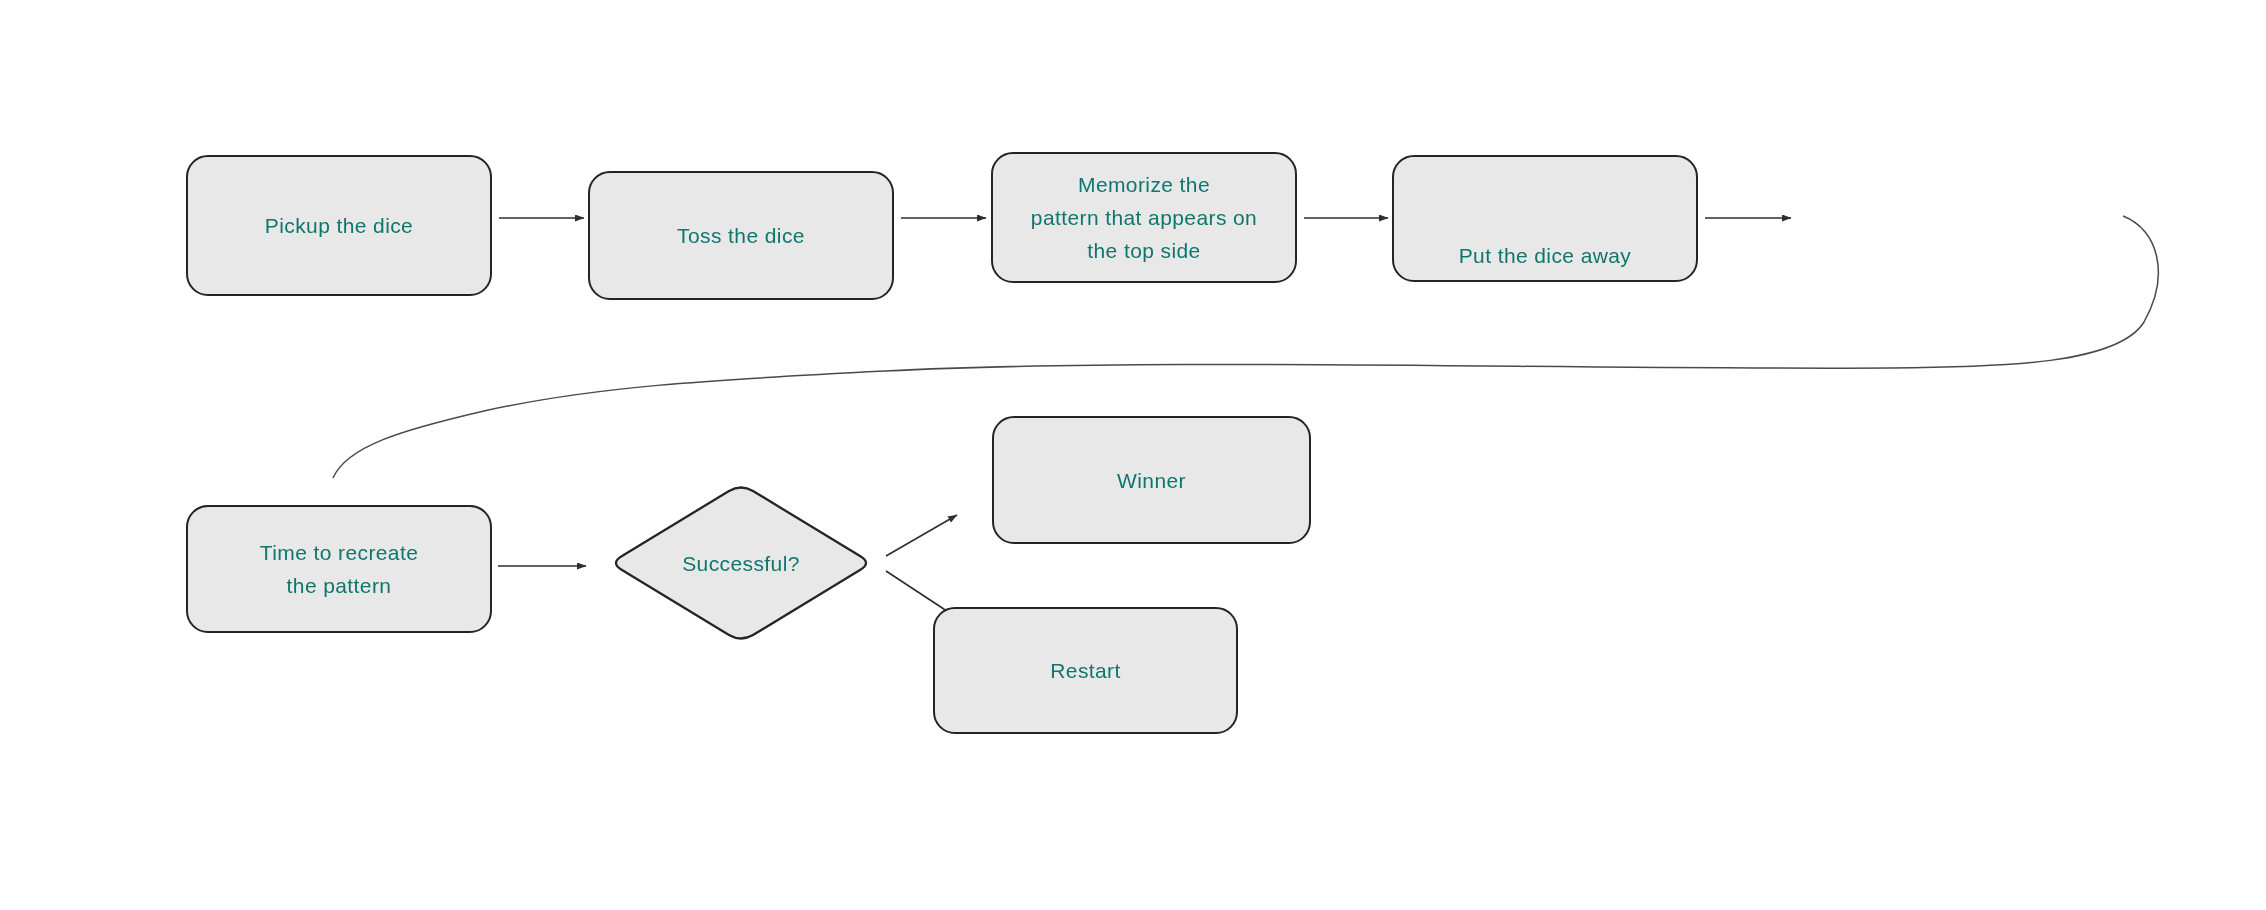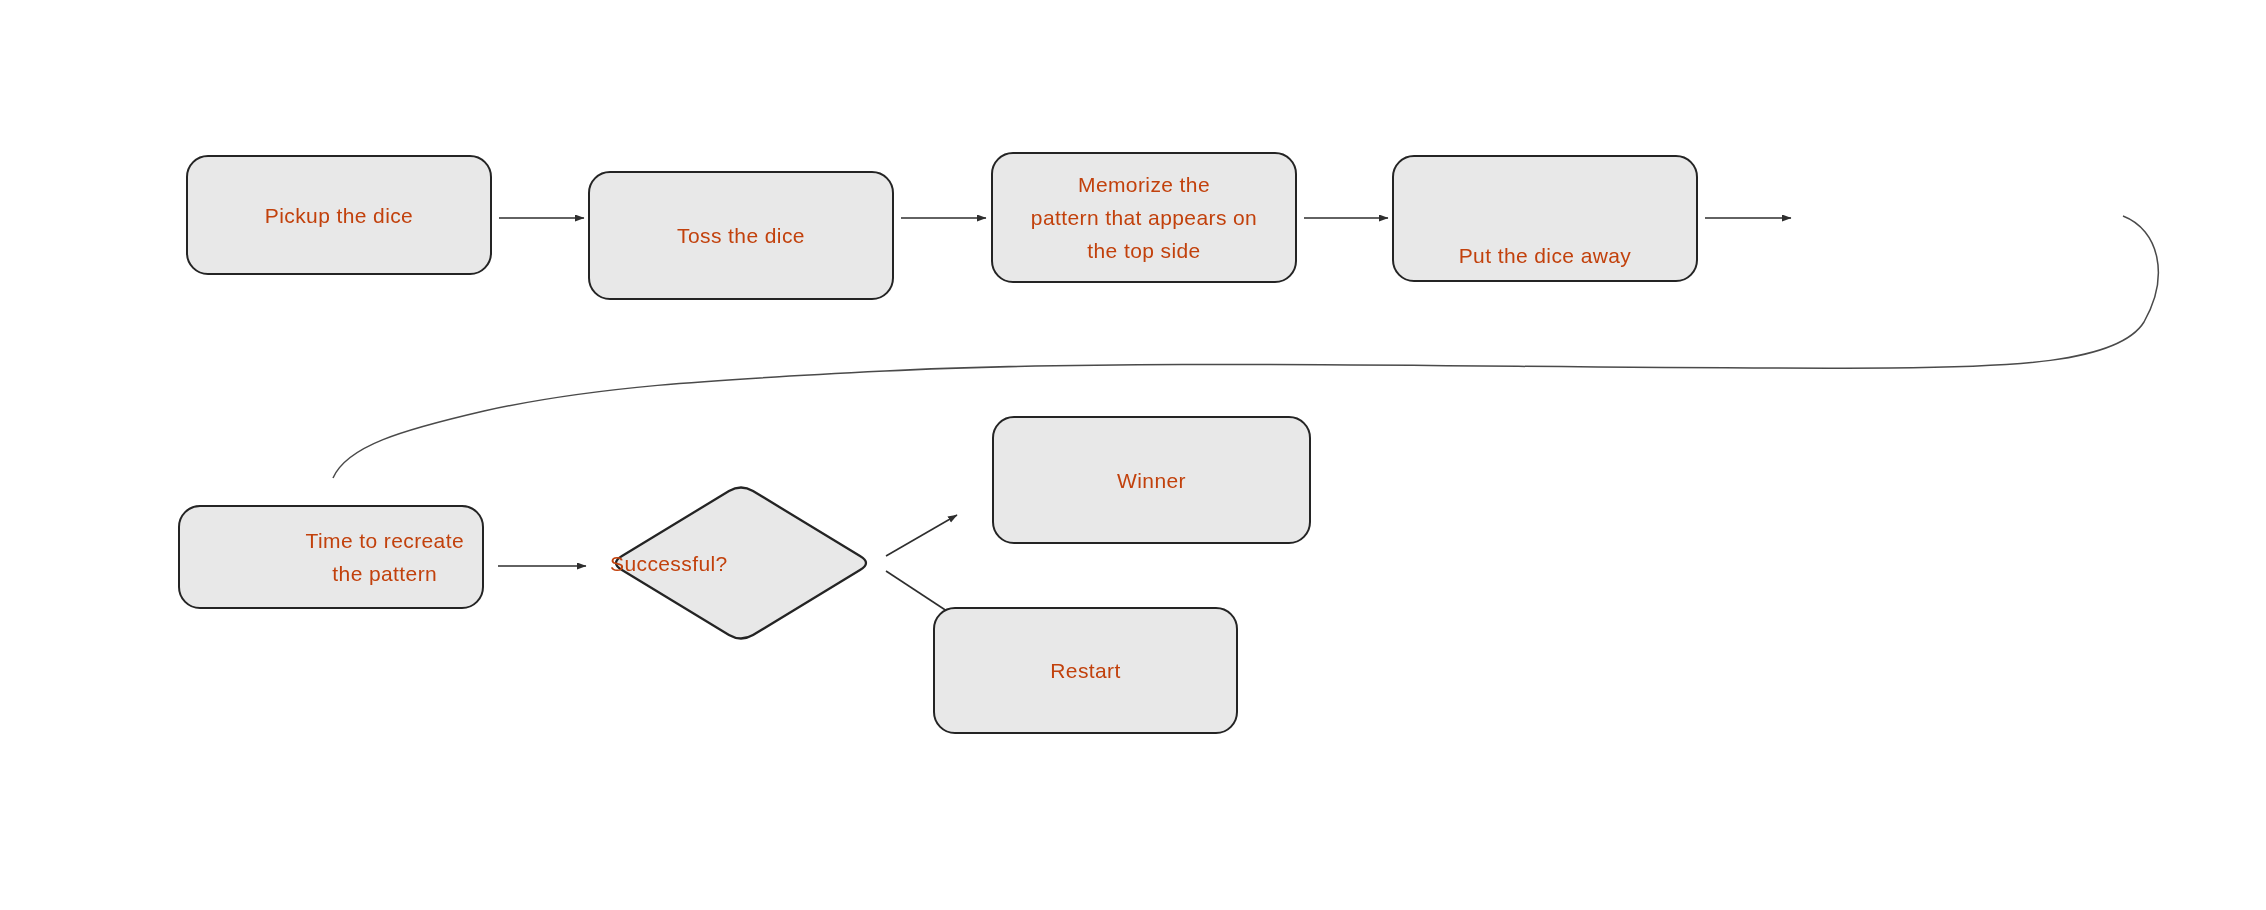--- a/index.html
+++ b/index.html
@@ -34,42 +34,42 @@
     justify-content: center;
     text-align: center;
     padding: 8px 18px;
   }
   .node .label,
   .diamond-label .label {
     white-space: pre-line;
     font-size: 21px;
     line-height: 33px;
     letter-spacing: 0.4px;
-    color: #c2410c;
+    color: #0f766e;
     font-weight: 400;
   }
   .diamond-label {
     position: absolute;
     left: 610px;
     top: 484px;
     width: 262px;
     height: 158px;
     display: flex;
     align-items: center;
-    justify-content: flex-start;
+    justify-content: center;
     text-align: center;
     pointer-events: none;
   }
   
-  #n-pickup   { left: 186px;  top: 155px; width: 306px; height: 120px; }
+  #n-pickup   { left: 186px;  top: 155px; width: 306px; height: 141px; }
   #n-toss     { left: 588px;  top: 155px; width: 306px; height: 129px; margin-top: 16px; }
   #n-memorize { left: 991px;  top: 152px; width: 306px; height: 131px; }
   #n-putaway  { left: 1392px; top: 155px; width: 306px; height: 127px; align-items: flex-end; }
   #n-match    { left: 1797px; top: 152px; width: 306px; height: 131px; }
-  #n-recreate { left: 178px;  top: 505px; width: 306px; height: 104px; justify-content: flex-end; }
+  #n-recreate { left: 186px;  top: 505px; width: 306px; height: 128px; }
   #n-winner   { left: 992px;  top: 416px; width: 319px; height: 128px; }
   #n-restart  { left: 933px;  top: 607px; width: 305px; height: 127px; }
 </style>
 </head>
 <body>
 
 <div class="canvas">
 
   <svg class="connector-layer" viewBox="0 0 2266 910" xmlns="http://www.w3.org/2000/svg">
     <defs>

